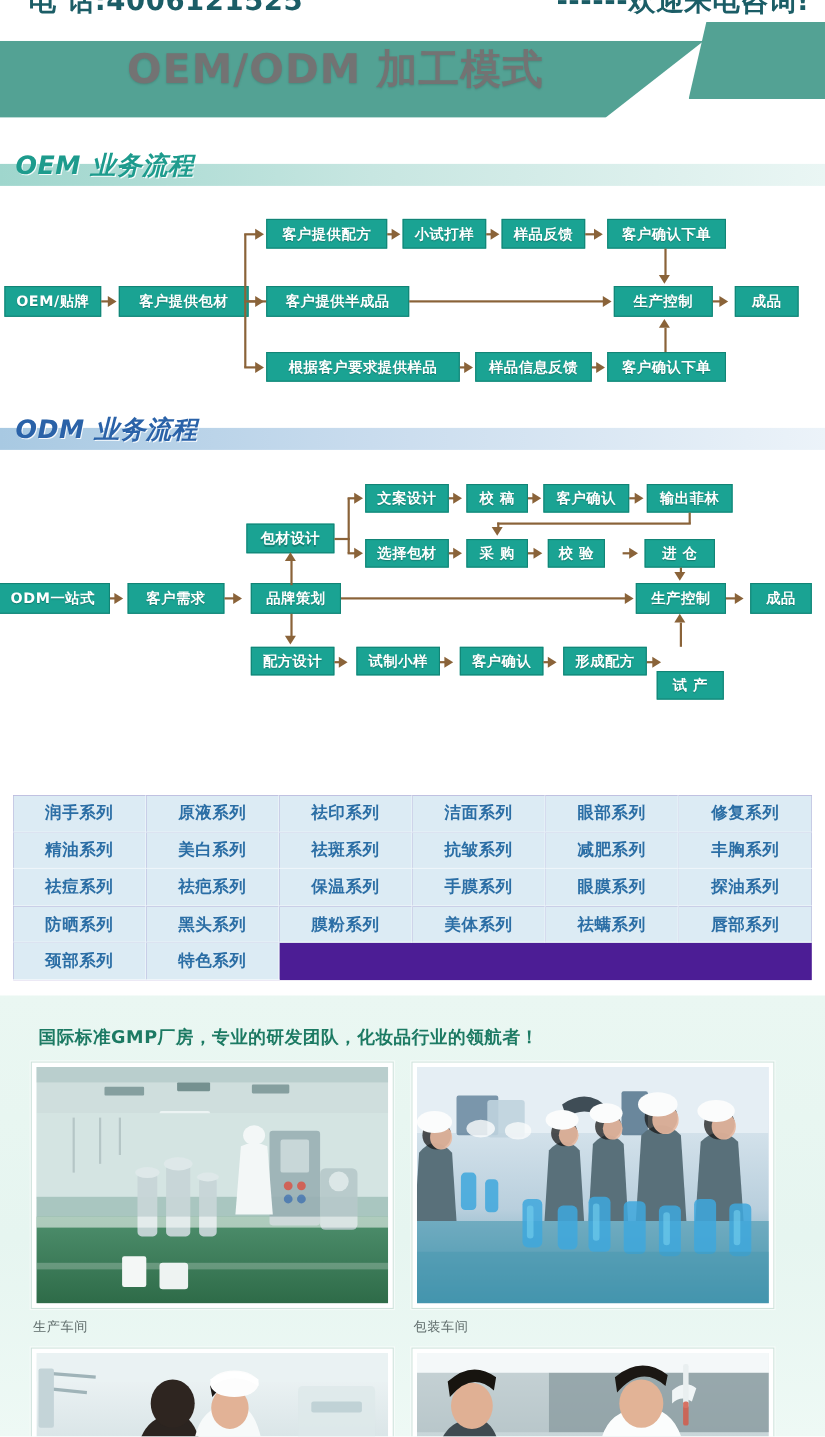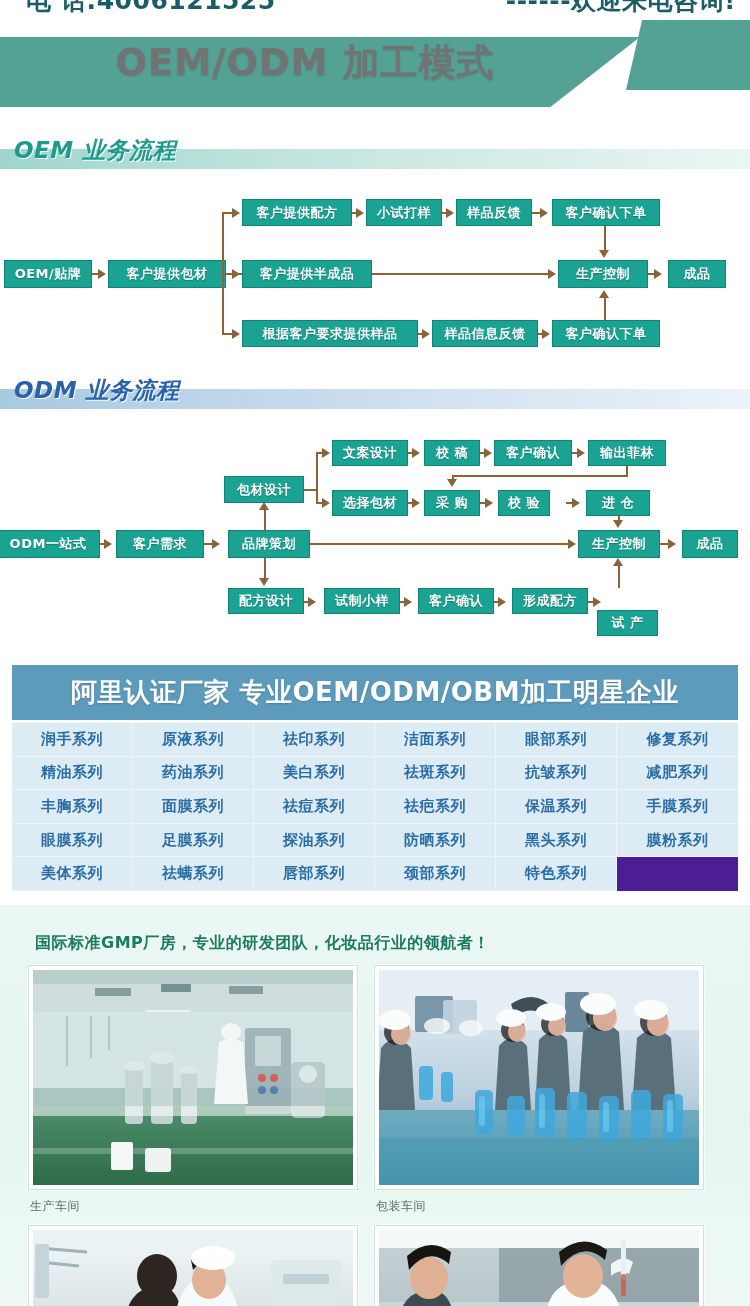--- a/index.html
+++ b/index.html
@@ -289,44 +289,38 @@
     <div class="arrow right" style="left:593px;top:177px;"></div>
 
     <div class="edge v" style="left:618px;top:146px; height:22px;"></div>
     <div class="arrow up" style="left:613px;top:138px;"></div>
 
     <div class="edge h" style="left:660px;top:123px; width:12px;"></div>
     <div class="arrow right" style="left:668px;top:119px;"></div>
   </div>
 
   <div class="cert-wrap">
-    <div class="cert-banner">
-      <span>阿里认证厂家 专业OEM/ODM/OBM加工明星企业</span>
-    </div>
     <div class="series-grid" id="series-grid">
         <div class="series-cell">润手系列</div>
         <div class="series-cell">原液系列</div>
         <div class="series-cell">祛印系列</div>
         <div class="series-cell">洁面系列</div>
         <div class="series-cell">眼部系列</div>
         <div class="series-cell">修复系列</div>
         <div class="series-cell">精油系列</div>
-        <div class="series-cell">药油系列</div>
         <div class="series-cell">美白系列</div>
         <div class="series-cell">祛斑系列</div>
         <div class="series-cell">抗皱系列</div>
         <div class="series-cell">减肥系列</div>
         <div class="series-cell">丰胸系列</div>
-        <div class="series-cell">面膜系列</div>
         <div class="series-cell">祛痘系列</div>
         <div class="series-cell">祛疤系列</div>
         <div class="series-cell">保温系列</div>
         <div class="series-cell">手膜系列</div>
         <div class="series-cell">眼膜系列</div>
-        <div class="series-cell">足膜系列</div>
         <div class="series-cell">探油系列</div>
         <div class="series-cell">防晒系列</div>
         <div class="series-cell">黑头系列</div>
         <div class="series-cell">膜粉系列</div>
         <div class="series-cell">美体系列</div>
         <div class="series-cell">祛螨系列</div>
         <div class="series-cell">唇部系列</div>
         <div class="series-cell">颈部系列</div>
         <div class="series-cell">特色系列</div>
       </div>

